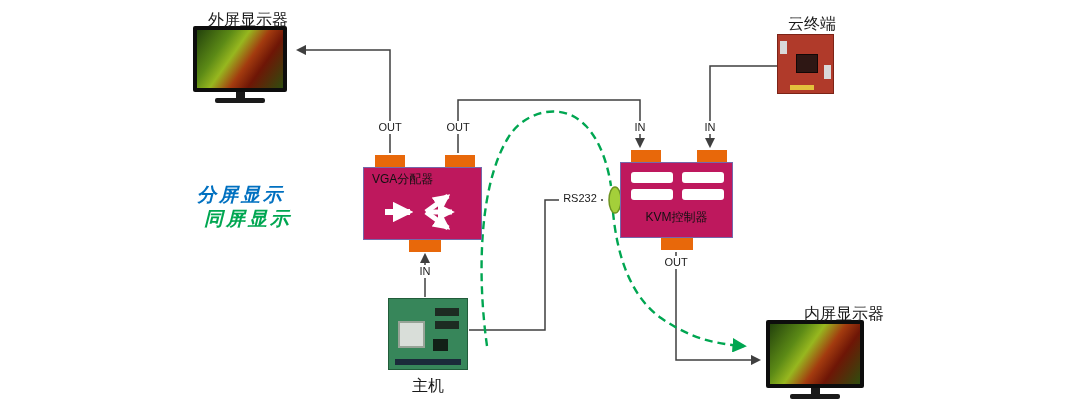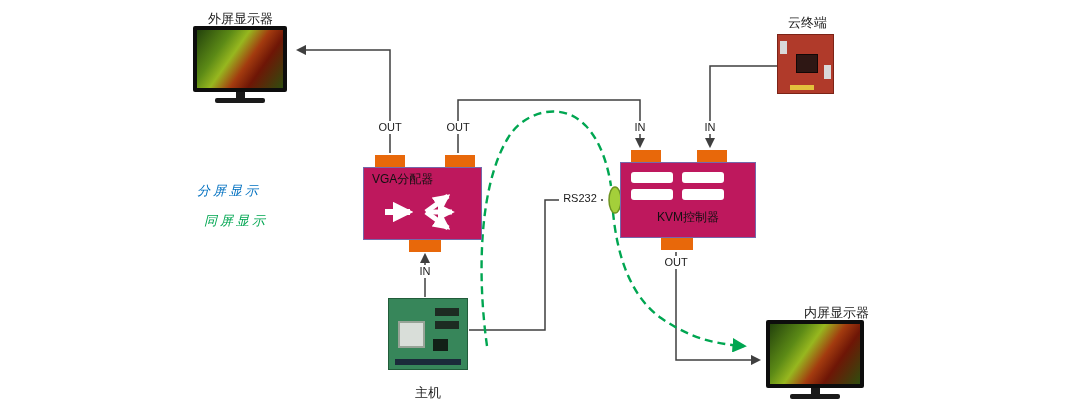--- a/index.html
+++ b/index.html
@@ -1,20 +1,20 @@
 <!DOCTYPE html>
 <html><head>
 <meta charset="utf-8">
 <style>
   html,body{margin:0;padding:0;background:#fff;}
   body{font-family:"Liberation Sans","DejaVu Sans",sans-serif;}
   .stage{position:relative;width:1080px;height:408px;background:#ffffff;overflow:hidden;}
   .wires{position:absolute;left:0;top:0;z-index:1;}
 
-  .node-label{position:absolute;z-index:3;font-size:13px;color:#1a1a1a;white-space:nowrap;}
+  .node-label{position:absolute;z-index:3;font-size:16px;color:#1a1a1a;white-space:nowrap;}
   .port-label{position:absolute;z-index:3;font-size:11px;color:#1a1a1a;text-align:center;background:#fff;line-height:13px;}
 
   
   .device-box{position:absolute;z-index:2;background:#be185d;border:1px solid #7468ab;box-sizing:border-box;}
   .box-title{position:absolute;font-size:12px;color:#111;white-space:nowrap;}
   .tab{position:absolute;z-index:2;width:30px;height:12px;background:#e8680a;}
   .slot{position:absolute;background:#fff;border-radius:3px;}
 
   
   .monitor{position:absolute;z-index:2;}
@@ -32,21 +32,21 @@
   .pcb-green .chip2{position:absolute;right:8px;top:22px;width:24px;height:8px;background:#1d2b22;}
   .pcb-green .chip3{position:absolute;left:44px;top:40px;width:15px;height:12px;background:#122017;}
   .pcb-green .strip{position:absolute;left:6px;bottom:4px;width:66px;height:6px;background:#1b2a3a;}
   .pcb-red{background:#b03a2a;border:1px solid #7c2317;}
   .pcb-red .chipA{position:absolute;left:18px;top:19px;width:20px;height:17px;background:#2e1714;border:1px solid #120807;}
   .pcb-red .connA{position:absolute;left:2px;top:6px;width:7px;height:13px;background:#d9d9d9;}
   .pcb-red .connB{position:absolute;right:2px;top:30px;width:7px;height:14px;background:#d9d9d9;}
   .pcb-red .connC{position:absolute;left:12px;bottom:3px;width:24px;height:5px;background:#e3c13c;}
 
   
-  .legend{position:absolute;z-index:3;font-size:13px;font-weight:normal;font-style:italic;letter-spacing:3px;white-space:nowrap;}
+  .legend{position:absolute;z-index:3;font-size:19px;font-weight:bold;font-style:italic;letter-spacing:3px;white-space:nowrap;}
   .legend-blue{color:#0070c0;}
   .legend-green{color:#00a651;}
 </style>
 </head>
 <body>
 
 <div class="stage">
 
   <svg class="wires" width="1080" height="408" viewBox="0 0 1080 408">
     <defs>
@@ -100,50 +100,50 @@
       <path d="M5 24 L30 24" fill="none" stroke="#fff" stroke-width="6" marker-end="url(#arrowW)"></path>
       <path d="M46 24 L68 8" fill="none" stroke="#fff" stroke-width="5" marker-end="url(#arrowW)"></path>
       <path d="M46 24 L72 24" fill="none" stroke="#fff" stroke-width="5" marker-end="url(#arrowW)"></path>
       <path d="M46 24 L68 40" fill="none" stroke="#fff" stroke-width="5" marker-end="url(#arrowW)"></path>
     </svg>
   </div>
 
   <div class="tab" style="left:631px;top:150px;"></div>
   <div class="tab" style="left:697px;top:150px;"></div>
   <div class="tab" style="left:661px;top:238px;width:32px;"></div>
-  <div class="device-box" style="left:620px;top:162px;width:136px;height:76px;padding-left:20px;">
+  <div class="device-box" style="left:620px;top:162px;width:113px;height:76px;padding-left:20px;">
     <div class="slot" style="left:10px;top:9px;width:42px;height:11px;"></div>
     <div class="slot" style="left:61px;top:9px;width:42px;height:11px;"></div>
     <div class="slot" style="left:10px;top:26px;width:42px;height:11px;"></div>
     <div class="slot" style="left:61px;top:26px;width:42px;height:11px;"></div>
     <div class="box-title" style="left:0;top:46px;width:100%;text-align:center;">KVM控制器</div>
   </div>
 
   <div class="pcb pcb-green" style="left:388px;top:298px;width:80px;height:72px;">
     <div class="cpu"></div>
     <div class="chip1"></div>
     <div class="chip2"></div>
     <div class="chip3"></div>
     <div class="strip"></div>
   </div>
-  <div class="node-label" style="left:404px;top:384px;width:48px;text-align:center;">主机</div>
+  <div class="node-label" style="left:404px;top:376px;width:48px;text-align:center;">主机</div>
 
   <div class="node-label" style="left:780px;top:304px;margin-left:24px;">内屏显示器</div>
   <div class="monitor" style="left:766px;top:320px;">
     <div class="mon-screen" style="width:98px;height:68px;">
       <div class="mon-img"></div>
     </div>
     <div class="mon-neck"></div>
     <div class="mon-base"></div>
   </div>
 
   <div class="port-label" style="left:373px;top:121px;width:34px;">OUT</div>
   <div class="port-label" style="left:441px;top:121px;width:34px;">OUT</div>
   <div class="port-label" style="left:628px;top:121px;width:24px;">IN</div>
   <div class="port-label" style="left:698px;top:121px;width:24px;">IN</div>
   <div class="port-label" style="left:413px;top:265px;width:24px;">IN</div>
   <div class="port-label" style="left:659px;top:256px;width:34px;">OUT</div>
   <div class="port-label" style="left:559px;top:192px;width:42px;">RS232</div>
 
   <div class="legend legend-blue" style="left:197px;top:182px;">分屏显示</div>
-  <div class="legend legend-green" style="left:204px;top:212px;">同屏显示</div>
+  <div class="legend legend-green" style="left:204px;top:206px;">同屏显示</div>
 
 </div>
 
 </body></html>

